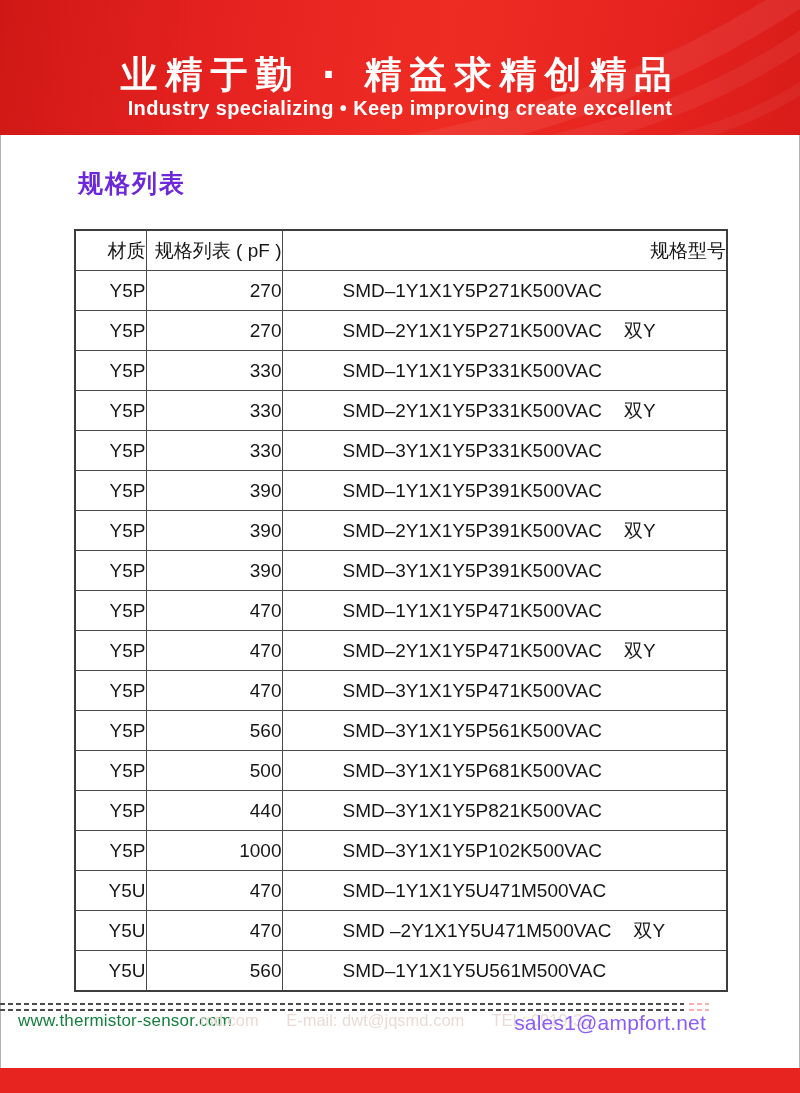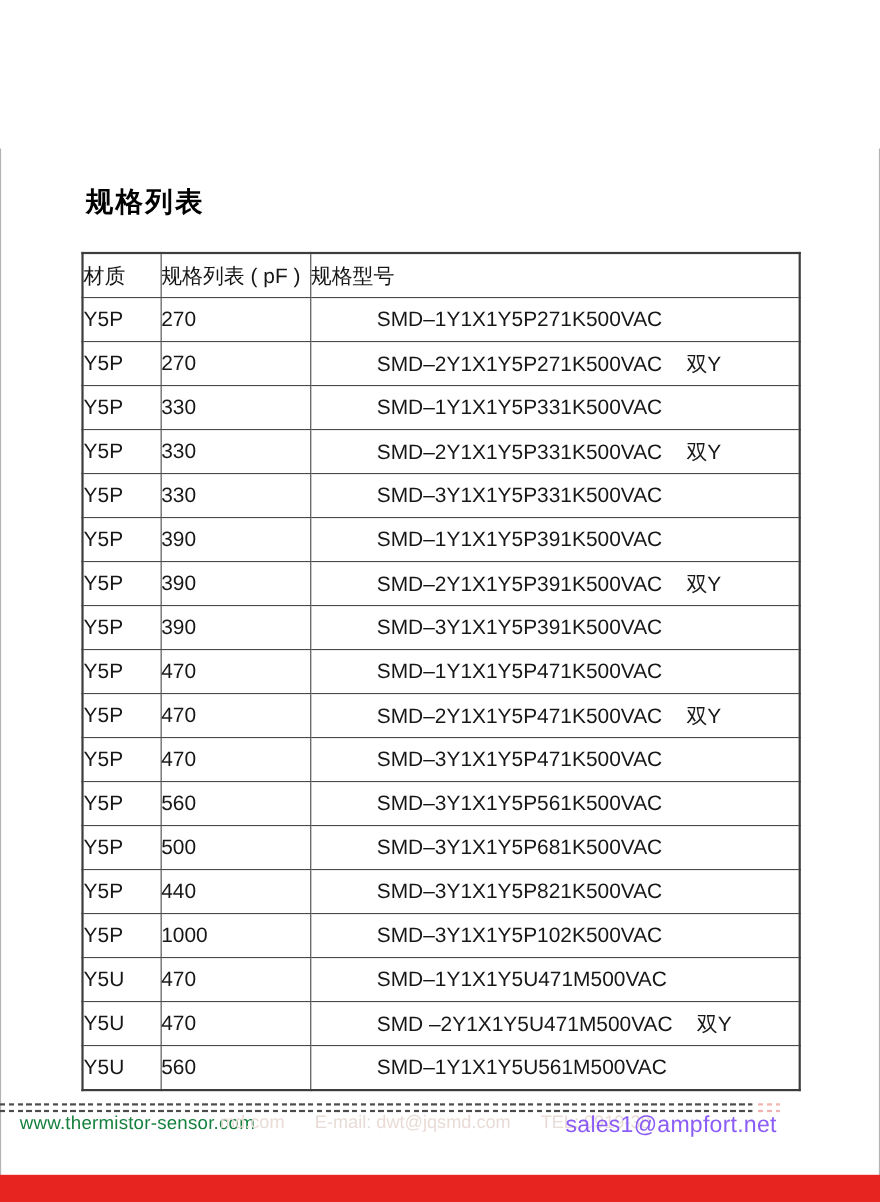--- a/index.html
+++ b/index.html
@@ -18,35 +18,35 @@
     color:#ffffff;font-size:37px;font-weight:bold;letter-spacing:8px;
     font-family:"DejaVu Sans","Liberation Sans",sans-serif;white-space:nowrap;
   }
   .banner-en{
     position:absolute;top:97px;left:0;width:100%;text-align:center;
     color:#ffffff;font-size:20px;font-weight:600;letter-spacing:0.4px;white-space:nowrap;
   }
   
   .sec-title{
     position:absolute;top:167px;left:78px;
-    font-size:25px;font-weight:bold;color:#000000;letter-spacing:2px;
+    font-size:25px;font-weight:bold;color:#6d28d9;letter-spacing:2px;
   }
   .sec-sub{
     position:absolute;top:201px;left:78px;
     font-size:19px;color:#1d1d1d;letter-spacing:0.3px;
   }
   
   .spec-table{
     position:absolute;top:229px;left:74px;width:652px;
     border-collapse:collapse;table-layout:fixed;
     font-size:19px;color:#171717;
   }
   .spec-table th,.spec-table td{
     border:1px solid #4a4a4a;height:39px;padding:0;
-    font-weight:400;text-align:left;vertical-align:middle;
+    font-weight:400;text-align:right;vertical-align:middle;
   }
   .spec-table{border:2px solid #3d3d3d;}
   .col-mat{width:71px;}
   .col-cap{width:136px;}
   .col-model{width:445px;}
   .spec-table td.c-model{text-align:left;padding-left:60px;}
   .note{margin-left:22px;}
   .note:empty{display:none;}
   
   .edge-l,.edge-r{position:absolute;top:135px;bottom:0;width:1px;background:#b3b3b3;}
@@ -66,20 +66,29 @@
   .site{position:absolute;left:18px;top:1011px;font-size:17px;color:#15803d;letter-spacing:0.2px;}
   .ghost{position:absolute;left:200px;top:1011px;font-size:16.5px;color:#e9dcd7;white-space:pre;}
   .email{position:absolute;right:94px;top:1011px;font-size:21px;color:#8b5cf6;font-weight:500;letter-spacing:0.2px;}
   .bottom-bar{position:absolute;left:0;bottom:0;width:800px;height:25px;background:#e82420;}
 </style>
 </head>
 <body>
 
 <div class="page">
 
+  <div class="banner">
+    <svg width="800" height="135" viewBox="0 0 800 135">
+      <path d="M400,150 C 560,120 690,70 820,-20" stroke="rgba(255,255,255,0.07)" stroke-width="26" fill="none"></path>
+      <path d="M470,160 C 620,135 730,95 830,20" stroke="rgba(255,255,255,0.06)" stroke-width="18" fill="none"></path>
+      <path d="M540,165 C 670,150 770,120 840,60" stroke="rgba(255,255,255,0.05)" stroke-width="12" fill="none"></path>
+    </svg>
+    <div class="banner-cn">业精于勤 · 精益求精创精品</div>
+    <div class="banner-en">Industry specializing • Keep improving create excellent</div>
+  </div>
 
   <div class="sec-title">规格列表</div>
 
   <table class="spec-table">
     <colgroup>
       <col class="col-mat">
         <col class="col-cap">
         <col class="col-model">
     </colgroup>
     <thead>

